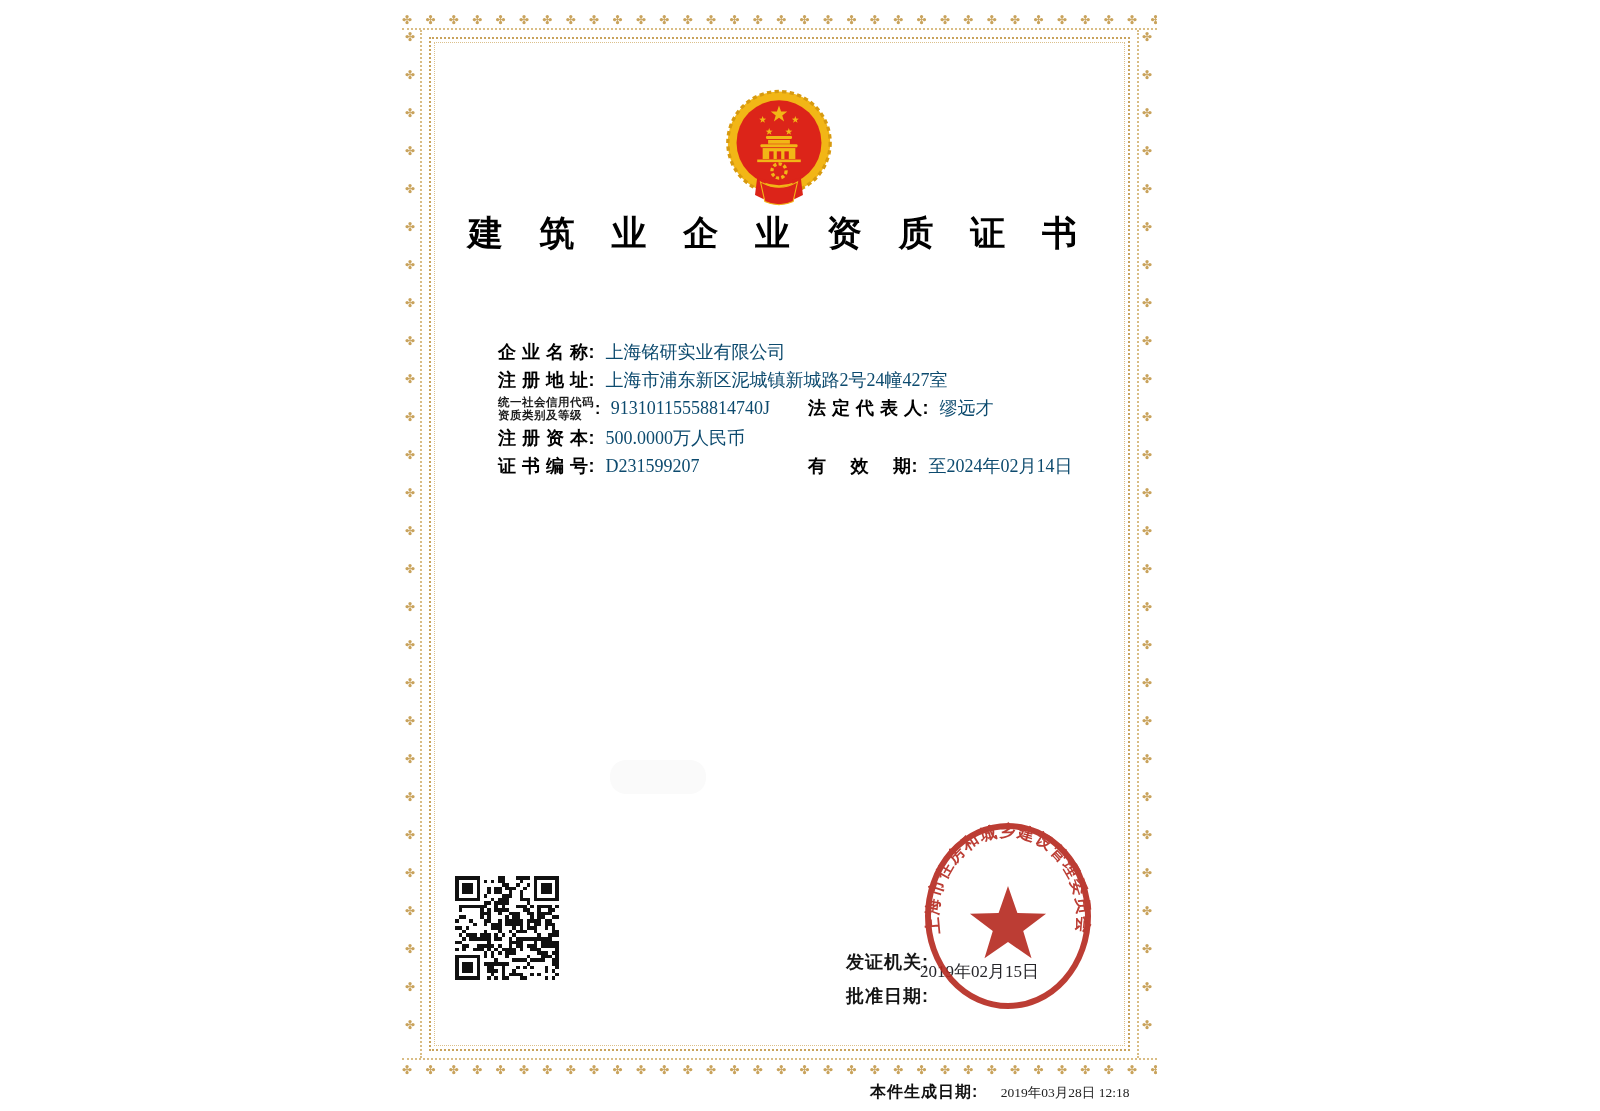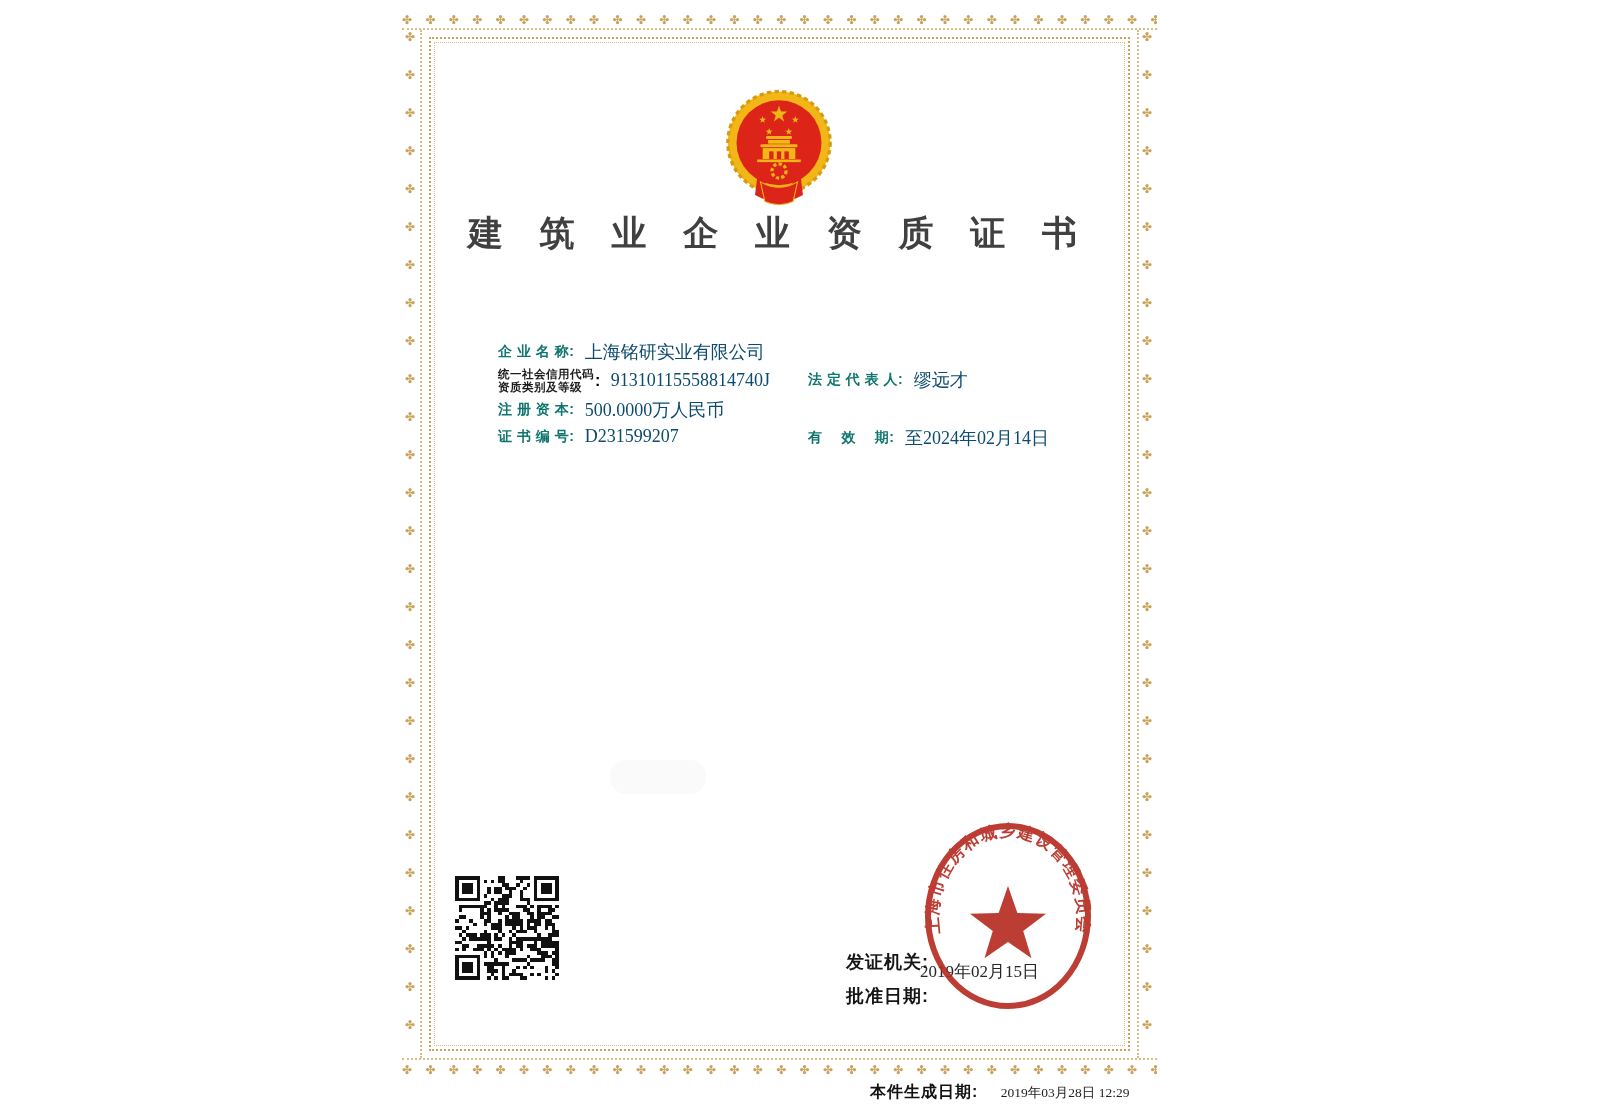--- a/index.html
+++ b/index.html
@@ -23,28 +23,28 @@
   .frame-outer { position:absolute; left:27px; top:27px; right:27px; bottom:27px;
                  border:2px dotted #c9a35c; }
   .frame-inner { position:absolute; left:32px; top:32px; right:32px; bottom:32px;
                  border:1px dotted #dcc18c; }
 
   
   .emblem { position:absolute; left:320px; top:76px; width:114px; height:122px; }
 
   
   .cert-title { position:absolute; left:0; top:200px; width:755px; text-align:center;
-                font-size:35px; font-weight:bold; color:#404040; letter-spacing:14px;
+                font-size:35px; font-weight:bold; color:#000000; letter-spacing:14px;
                 font-family:"Liberation Serif", serif; white-space:nowrap; }
 
   
   .fields { position:absolute; left:96px; top:330px; width:620px; }
   .frow { position:relative; height:28px; }
   .frow.gap { height:30px; }
-  .flabel { font-weight:bold; color:#0f766e; font-size:14px; letter-spacing:0.5px;
+  .flabel { font-weight:bold; color:#000000; font-size:18px; letter-spacing:0.5px;
             white-space:nowrap; vertical-align:middle; }
   .fvalue { font-family:"Liberation Serif", serif; color:#0c4a6e; font-size:18px;
             margin-left:6px; white-space:nowrap; vertical-align:middle; }
   .fvalue.small { font-size:13px; }
   .rfield { position:absolute; left:310px; top:0; white-space:nowrap; }
   .two-line { display:inline-flex; align-items:center; vertical-align:middle; }
   .two-line .lines { display:flex; flex-direction:column; font-weight:bold; color:#1c1c1c;
             font-size:11.5px; line-height:12.5px; letter-spacing:0.5px; }
   .two-line .colon { font-weight:bold; font-size:16px; margin-left:1px; }
 
@@ -125,20 +125,24 @@
         <path d="M33,88 Q50,98 67,88 L63,106 Q50,112 37,106 Z" fill="#dc2419" stroke="#f2b616" stroke-width="1"></path>
       </svg>
     </div>
 
     <div class="cert-title">建 筑 业 企 业 资 质 证 书</div>
 
     <div class="fields">
       <div class="frow">
         <span class="flabel">企 业 名 称:</span>
         <span class="fvalue">上海铭研实业有限公司</span>
+      </div>
+      <div class="frow">
+        <span class="flabel">注 册 地 址:</span>
+        <span class="fvalue">上海市浦东新区泥城镇新城路2号24幢427室</span>
       </div>
       <div class="frow gap">
         <span class="two-line">
           <span class="lines">
             <span>统一社会信用代码</span>
             <span>资质类别及等级</span>
           </span>
           <span class="colon">:</span>
         </span>
         <span class="fvalue">91310115558814740J</span>
@@ -505,15 +509,15 @@
         <text fill="#b5291f" font-size="16.5" font-weight="bold" letter-spacing="1.5" font-family="Liberation Serif, serif">
           <textPath href="#sealArc" startOffset="50%" text-anchor="middle">上海市住房和城乡建设管理委员会</textPath>
         </text>
       </svg>
     </div>
 
   </div>
 
   <div class="gen-footer">
     <span class="glabel">本件生成日期:</span>
-    <span class="gvalue">2019年03月28日 12:29</span>
+    <span class="gvalue">2019年03月28日 12:18</span>
   </div>
 </div>
 
 </body></html>

